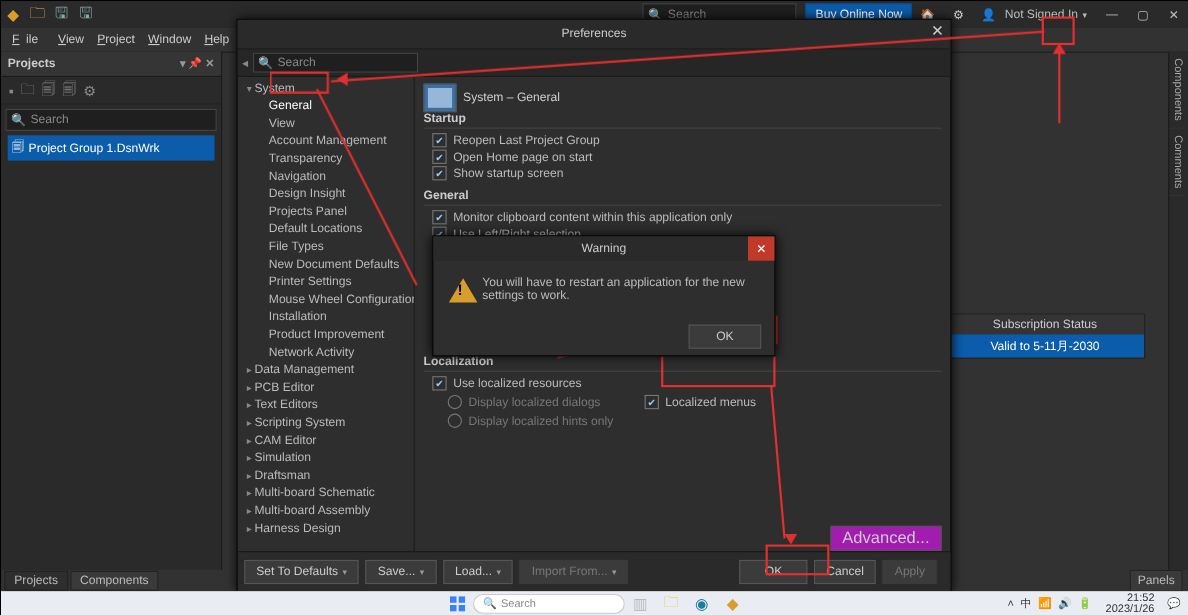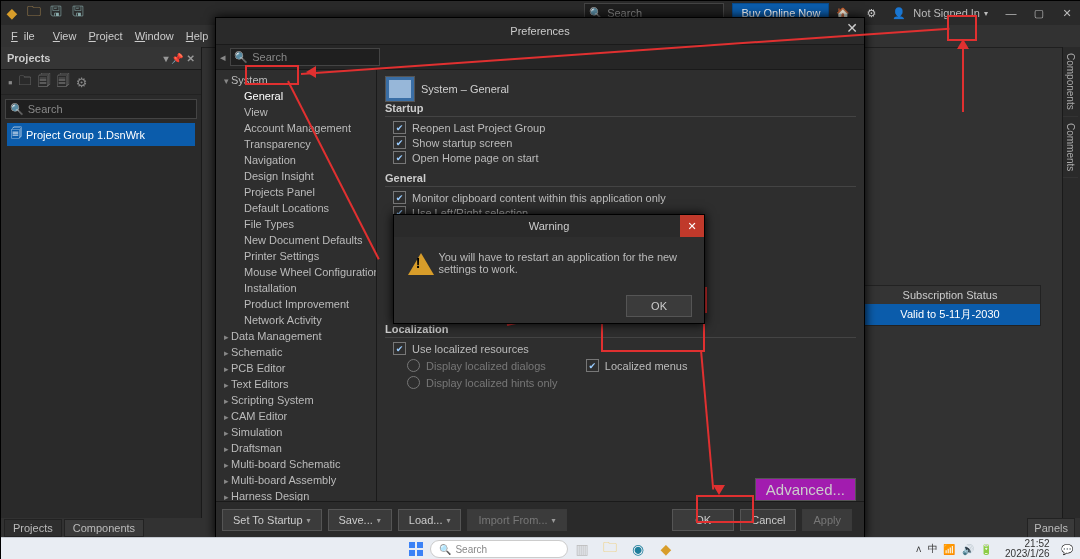--- a/index.html
+++ b/index.html
@@ -190,21 +190,20 @@
         <div class="node sub">Projects Panel</div>
         <div class="node sub">Default Locations</div>
         <div class="node sub">File Types</div>
         <div class="node sub">New Document Defaults</div>
         <div class="node sub">Printer Settings</div>
         <div class="node sub">Mouse Wheel Configuration</div>
         <div class="node sub">Installation</div>
         <div class="node sub">Product Improvement</div>
         <div class="node sub">Network Activity</div>
         <div class="node top">Data Management</div>
-        <div class="node top">Schematic</div>
         <div class="node top">PCB Editor</div>
         <div class="node top">Text Editors</div>
         <div class="node top">Scripting System</div>
         <div class="node top">CAM Editor</div>
         <div class="node top">Simulation</div>
         <div class="node top">Draftsman</div>
         <div class="node top">Multi-board Schematic</div>
         <div class="node top">Multi-board Assembly</div>
         <div class="node top">Harness Design</div>
       </div>
@@ -214,25 +213,25 @@
           <span style="color:#cfcfcf">System – General</span>
         </div>
         <div class="section">
           <div class="sh">Startup</div>
           <div class="chk">
               <div class="box ck"></div>
               <span>Reopen Last Project Group</span>
             </div>
           <div class="chk">
               <div class="box ck"></div>
+              <span>Open Home page on start</span>
+            </div>
+          <div class="chk">
+              <div class="box ck"></div>
               <span>Show startup screen</span>
-            </div>
-          <div class="chk">
-              <div class="box ck"></div>
-              <span>Open Home page on start</span>
             </div>
         </div>
         <div class="section">
           <div class="sh">General</div>
           <div class="chk">
               <div class="box ck"></div>
               <span>Monitor clipboard content within this application only</span>
             </div>
           <div class="chk">
               <div class="box ck"></div>
@@ -261,21 +260,21 @@
               <span>Display localized hints only</span>
             </div>
         </div>
         <div style="position:absolute;right:8px;bottom:4px">
           <span class="adv">Advanced...</span>
         </div>
       </div>
     </div>
     <div class="pref-buttons">
       <div class="btn">
-          <span>Set To Startup</span>
+          <span>Set To Defaults</span>
           <span class="dd">▾</span>
         </div>
       <div class="btn">
           <span>Save...</span>
           <span class="dd">▾</span>
         </div>
       <div class="btn">
           <span>Load...</span>
           <span class="dd">▾</span>
         </div>

